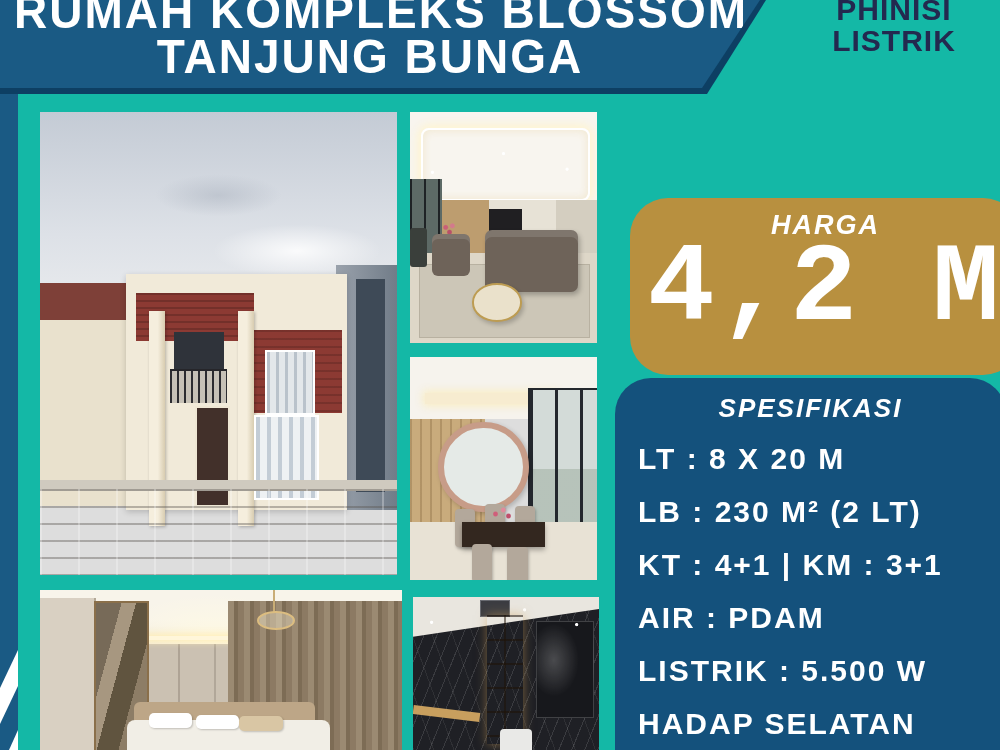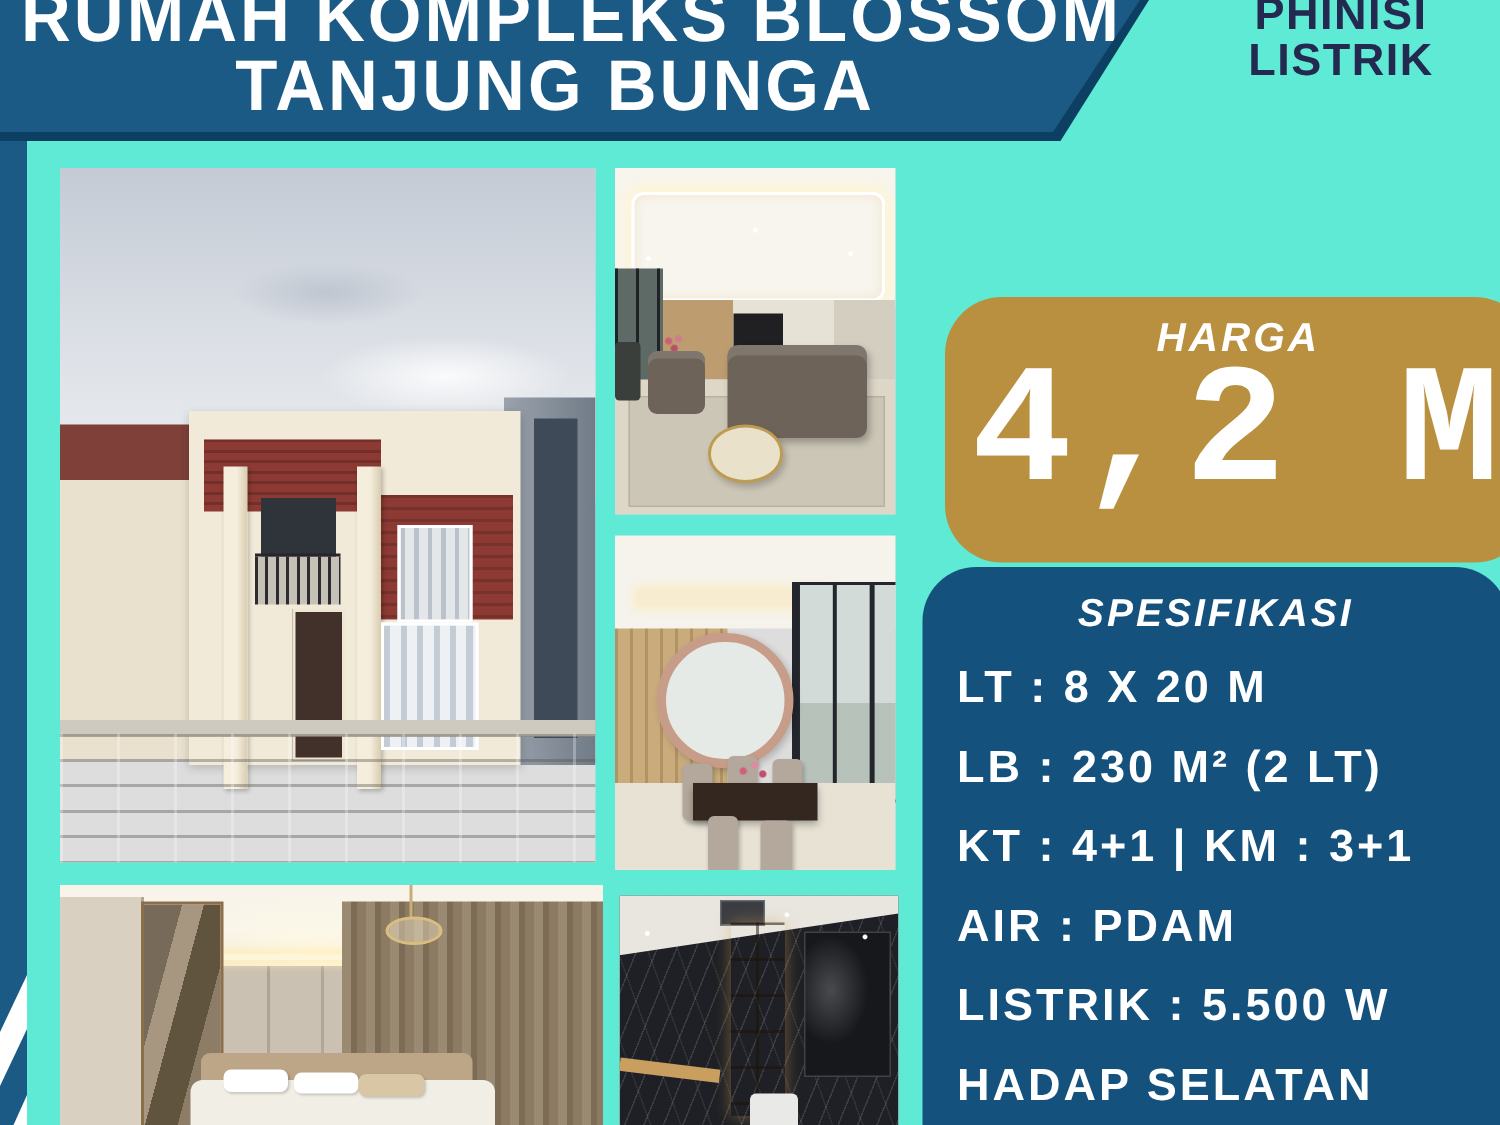--- a/index.html
+++ b/index.html
@@ -1,18 +1,18 @@
 <!DOCTYPE html>
 <html><head>
 <meta charset="utf-8">
 <style>
   html,body{margin:0;padding:0;background:#ffffff;}
   .page{
     position:relative;width:1000px;height:750px;overflow:hidden;
-    background:#5eead4;font-family:"Liberation Sans",sans-serif;
+    background:#14b8a6;font-family:"Liberation Sans",sans-serif;
     -webkit-font-smoothing:antialiased;
   }
   .abs{position:absolute;}
 
   
   .banner-shadow{
     left:0;top:0;width:780px;height:95px;background:#0d3f63;
     clip-path:polygon(0 0,766px 0,707px 94px,0 94px);
   }
   .banner{

